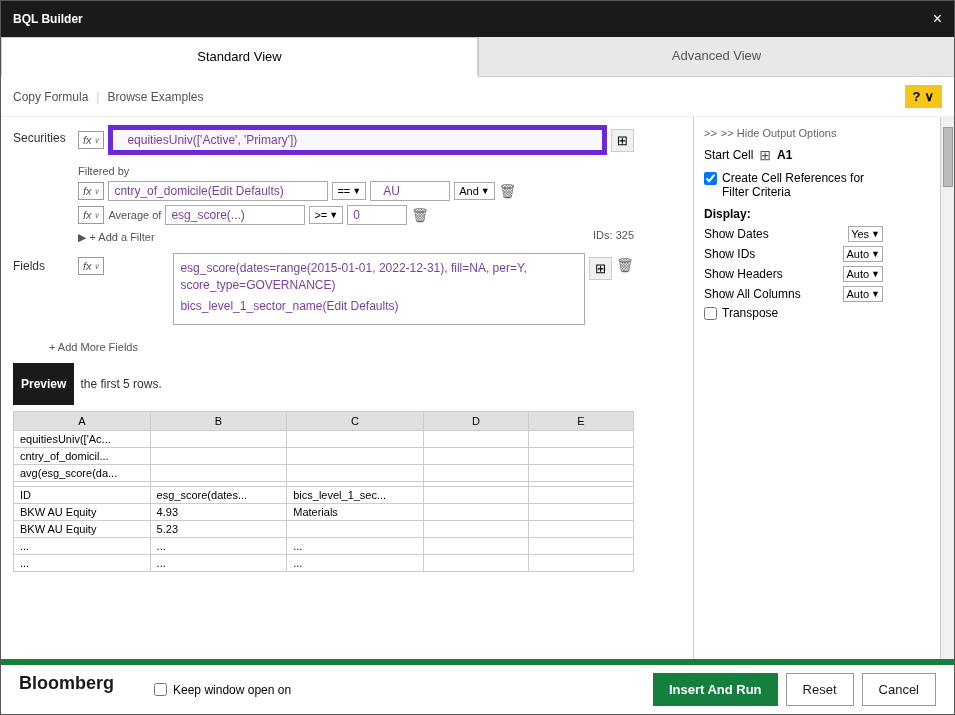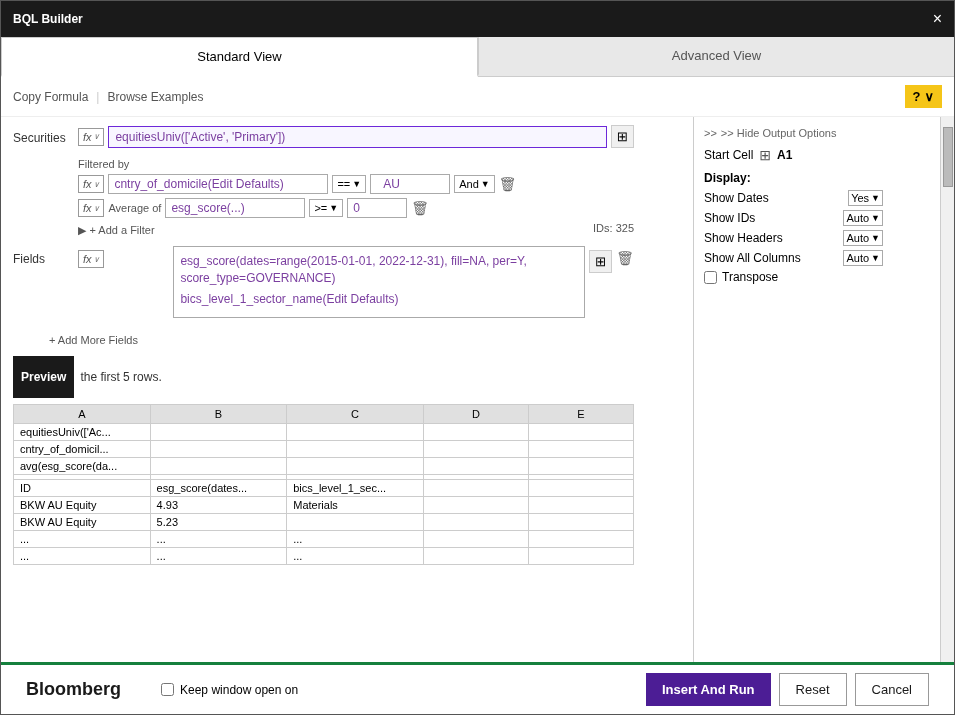--- a/index.html
+++ b/index.html
@@ -24,21 +24,21 @@
     .content-area { flex: 1; display: flex; overflow: hidden; gap: 47px; }
     .main-panel { flex: 1; overflow-y: auto; padding: 8px 12px; }
     .side-panel { width: 200px; border-left: 1px solid #ccc; padding: 10px; overflow-y: auto; flex-shrink: 0; }
 
     .section-row { display: flex; align-items: flex-start; margin-bottom: 10px; }
     .section-label { width: 65px; font-size: 12px; color: #333; padding-top: 6px; flex-shrink: 0; }
 
     .fx-row { display: flex; align-items: center; gap: 4px; width: 100%; }
     .fx-badge { background: #fff; border: 1px solid #999; padding: 2px 4px; font-size: 11px; font-style: italic; color: #555; display: flex; align-items: center; gap: 2px; flex-shrink: 0; }
     .fx-badge .chevron { font-size: 8px; color: #777; }
-    .formula-input { flex: 1; border: 1px solid #6d28d9; background: #f8f6ff; padding: 3px 6px; font-size: 12px; color: #7b3fa0; }
+    .formula-input { flex: 1; border: 5px solid #6d28d9; background: #f8f6ff; padding: 3px 14px; font-size: 12px; color: #7b3fa0; }
     .grid-icon-btn { border: 1px solid #ccc; background: #f0f0f0; padding: 3px 5px; cursor: pointer; flex-shrink: 0; }
 
     .filter-section { margin-left: 65px; margin-bottom: 8px; }
     .filtered-by-label { font-size: 11px; color: #555; margin-bottom: 4px; }
 
     .filter-row { display: flex; align-items: center; gap: 4px; margin-bottom: 4px; }
     .filter-formula { flex: 1; border: 1px solid #aaa; background: #fff; padding: 2px 5px; font-size: 12px; color: #7b3fa0; max-width: 220px; }
     .operator-select { border: 1px solid #aaa; background: #fff; padding: 2px 4px; font-size: 11px; display: flex; align-items: center; gap: 2px; cursor: pointer; }
     .value-input { border: 1px solid #aaa; background: #fff; padding: 2px 5px; font-size: 12px; width: 80px; color: #7b3fa0; }
     .and-select { border: 1px solid #aaa; background: #fff; padding: 2px 4px; font-size: 11px; display: flex; align-items: center; gap: 2px; cursor: pointer; }
@@ -69,25 +69,25 @@
 
     .checkbox-row { display: flex; align-items: flex-start; gap: 5px; margin-bottom: 8px; font-size: 12px; }
     .checkbox-row input[type=checkbox] { margin-top: 1px; }
 
     .display-label { font-size: 12px; font-weight: bold; margin-bottom: 5px; }
     .display-row { display: flex; align-items: center; justify-content: space-between; margin-bottom: 4px; font-size: 12px; }
     .display-select { border: 1px solid #aaa; background: #fff; padding: 1px 2px; font-size: 11px; cursor: pointer; display: flex; align-items: center; gap: 2px; }
 
     .transpose-row { display: flex; align-items: center; gap: 5px; font-size: 12px; margin-top: 4px; }
 
-    .bottom-bar { border-top: 3px solid #15803d; padding: 8px 25px; display: flex; align-items: center; flex-shrink: 0; background: #fff; }
+    .bottom-bar { border-top: 6px solid #15803d; padding: 8px 18px; display: flex; flex-shrink: 0; background: #fff; }
     .bloomberg-logo { font-size: 18px; font-weight: bold; color: #1a1a1a; }
     .keep-open-row { display: flex; align-items: center; gap: 6px; margin-left: 40px; font-size: 12px; }
     .bottom-buttons { margin-left: auto; display: flex; gap: 8px; }
-    .btn-primary { background: #4c1d95; color: #fff; border: none; padding: 8px 16px; cursor: pointer; font-size: 13px; font-weight: bold; }
+    .btn-primary { background: #15803d; color: #fff; border: none; padding: 8px 16px; cursor: pointer; font-size: 13px; font-weight: bold; }
     .btn-secondary { background: #fff; color: #1a1a1a; border: 1px solid #999; padding: 8px 16px; cursor: pointer; font-size: 13px; }
 
     .scrollbar-area { width: 14px; background: #f0f0f0; border-left: 1px solid #ccc; display: flex; flex-direction: column; align-items: center; flex-shrink: 0; }
     .scrollbar-thumb { width: 10px; height: 60px; background: #bbb; border: 1px solid #999; margin-top: 10px; }
   </style>
 </head>
 <body>
 
 <div class="dialog">
 
@@ -285,20 +285,24 @@
         <span>&gt;&gt;</span>
         <span>&gt;&gt; Hide Output Options</span>
       </div>
 
       <div class="start-cell-row">
         <span class="start-cell-label">Start Cell</span>
         <span class="start-cell-icon">⊞</span>
         <span class="start-cell-value">A1</span>
       </div>
 
+      <div class="checkbox-row">
+        <input type="checkbox" checked="" style="">
+        <span>Create Cell References for Filter Criteria</span>
+      </div>
 
       <div class="display-label">Display:</div>
 
       <div class="display-row">
         <span>Show Dates</span>
         <div class="display-select">
           <span>Yes</span>
           <span style="font-size:9px;">▼</span>
         </div>
       </div>

